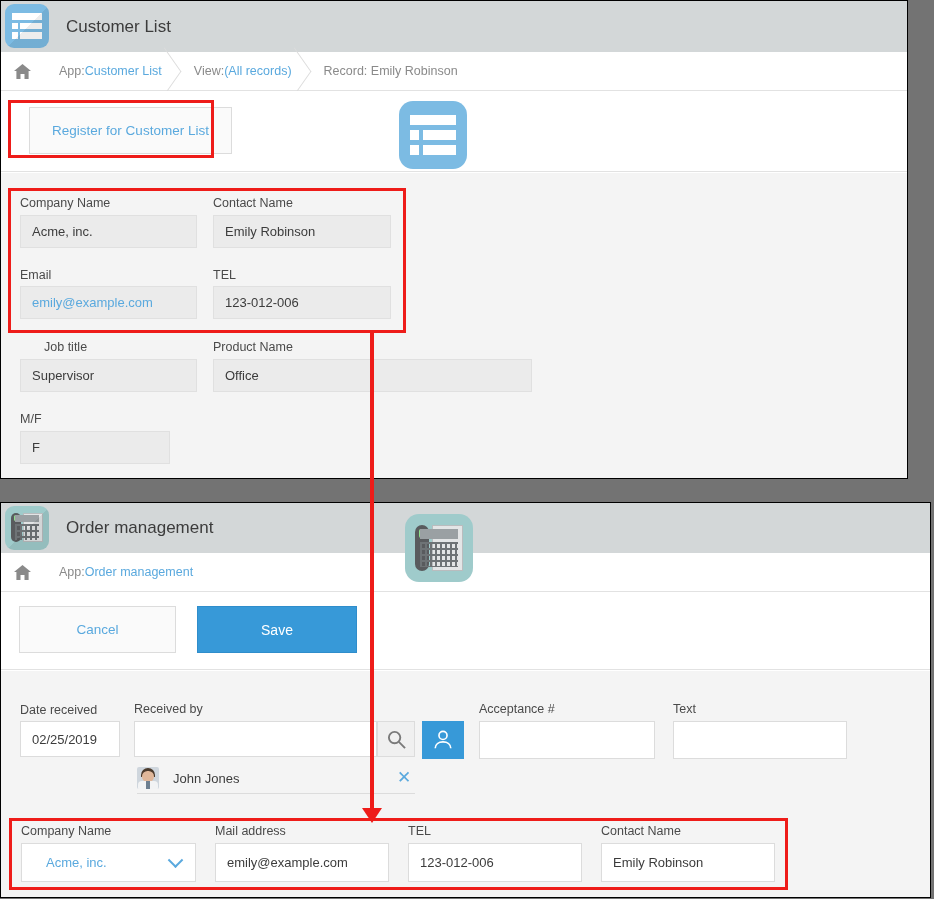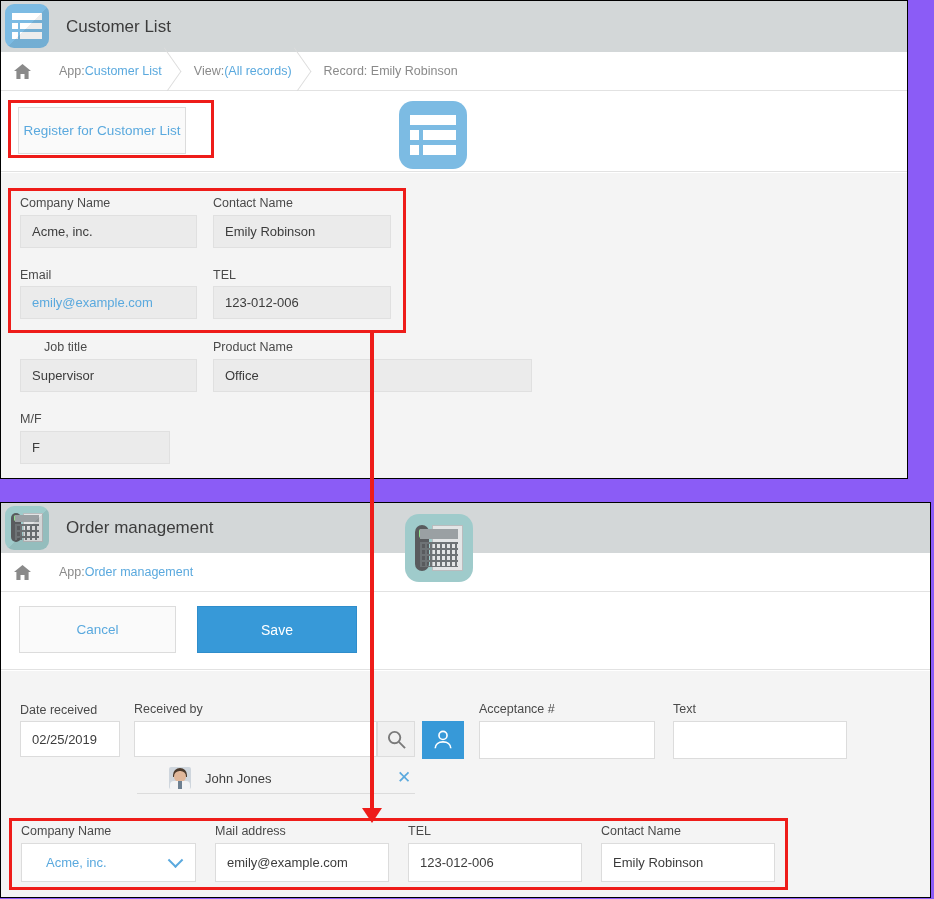--- a/index.html
+++ b/index.html
@@ -2,21 +2,21 @@
 <html><head>
 <meta charset="utf-8">
 <style>
   * { box-sizing: border-box; margin: 0; padding: 0; }
   html, body {
     width: 934px; height: 899px;
     background: #ffffff;
     font-family: "Liberation Sans", sans-serif;
     overflow: hidden;
   }
-  #root { position: relative; width: 934px; height: 899px; background: #8b5cf6; }
+  #root { position: relative; width: 934px; height: 899px; background: #737373; }
 
   
   .panel { position: absolute; background: #fff; border: 1px solid #000; overflow: hidden; }
 
   
   .app-header {
     position: relative; height: 51px; background: #d3d7d8;
     display: flex; align-items: center;
   }
   .app-header .hdr-icon { width: 47px; height: 51px; flex: 0 0 47px; position: relative; }
@@ -134,21 +134,21 @@
 
   
   .search-btn {
     position: absolute; background: #f0f0f0; border: 1px solid #dcdcdc;
     display: flex; align-items: center; justify-content: center;
   }
   .user-btn {
     position: absolute; background: #3799d8;
     display: flex; align-items: center; justify-content: center;
   }
-  .picked-row { position: absolute; display: flex; align-items: center; margin-left: 32px; }
+  .picked-row { position: absolute; display: flex; align-items: center; }
   .picked-row .avatar {
     width: 22px; height: 22px; border-radius: 2px; overflow: hidden; position: relative;
     background: #cfd6dd; flex: 0 0 22px;
   }
   .picked-row .avatar .hair {
     position:absolute; left:4px; top:1px; width:14px; height:9px;
     background:#4b3a2c; border-radius:7px 7px 0 0;
   }
   .picked-row .avatar .face {
     position:absolute; left:5px; top:4px; width:12px; height:11px;
@@ -213,21 +213,21 @@
       <div class="crumb">
         <span>View: </span>
         <a href="#">(All records)</a>
       </div>
       <div class="crumb last">
         <span>Record: Emily Robinson</span>
       </div>
     </div>
 
     <div class="action-bar" style="height:81px;">
-      <div class="btn-outline" style="position:absolute; left:17px; top:16px; width:168px; height:47px;">Register for Customer List</div>
+      <div class="btn-outline" style="position:absolute; left:28px; top:16px; width:203px; height:47px;">Register for Customer List</div>
 
       <div class="icon-float icon-blue" style="left:398px; top:10px; width:68px; height:68px;">
         <div class="glyph-list">
             <i class="r1"></i>
             <i class="d2"></i>
             <i class="r2"></i>
             <i class="d3"></i>
             <i class="r3"></i>
           </div>
         <div class="shadow"></div>

